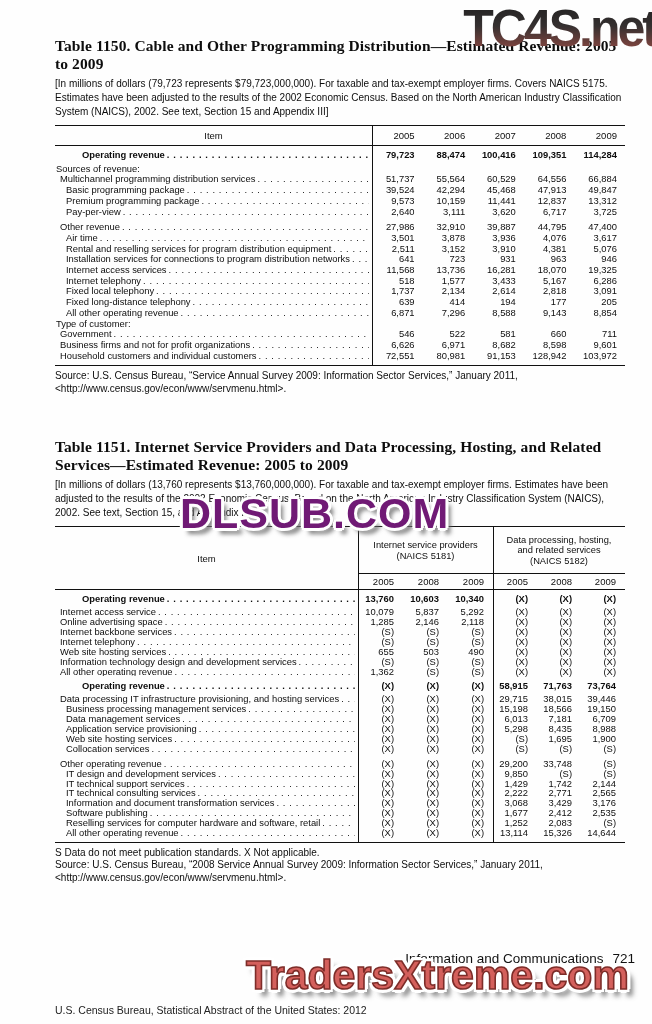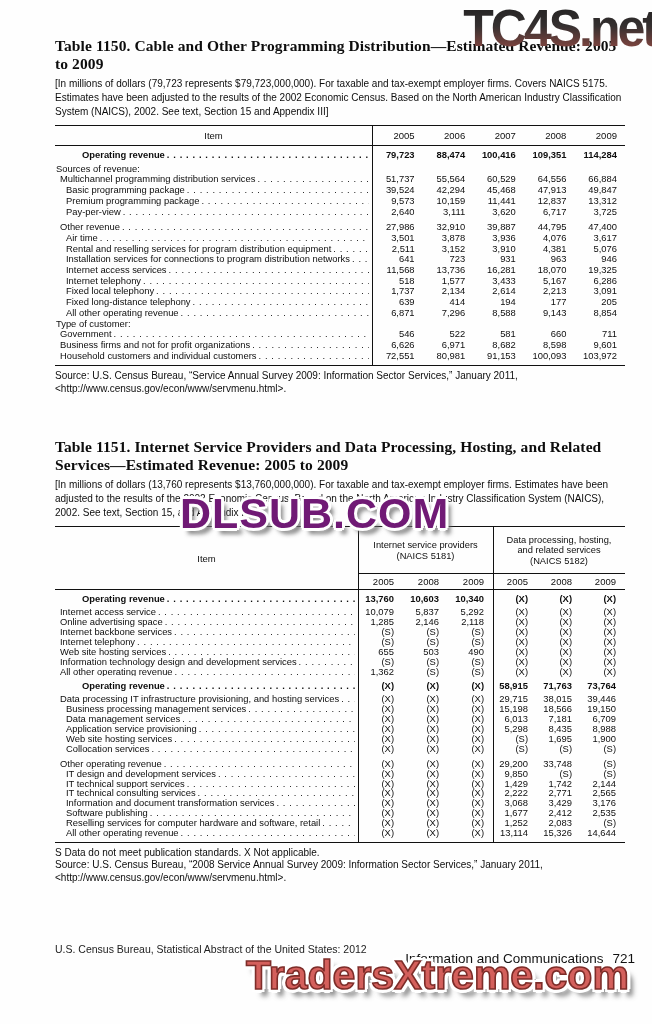--- a/index.html
+++ b/index.html
@@ -58,21 +58,21 @@
            font-size:9.3px;line-height:10.4px;border-bottom:1px solid #111;padding:2px 0 1px 0;}
   .g-years{display:flex;height:15px;align-items:center;}
 
   
   .src{font-size:10px;line-height:12.4px;margin:0;}
   .srcblock{margin-top:4px;}
 
   
   .footer-right{position:absolute;right:17px;top:951px;font-size:13.5px;color:#111;z-index:1;}
   .footer-right .pg{margin-left:9px;}
-  .footer-left{position:absolute;left:55px;top:943px;font-size:10.5px;color:#222;z-index:1;}
+  .footer-left{position:absolute;left:55px;top:1004px;font-size:10.5px;color:#222;z-index:1;}
 
   
   .wm{position:absolute;font-weight:bold;white-space:nowrap;}
   .wm-top{
     top:0px;right:-4px;z-index:3;
     font-size:50px;letter-spacing:-3px;
     background:linear-gradient(180deg,#1e1e1e 0%,#353030 45%,#7c443f 80%,#a05a51 100%);
     -webkit-background-clip:text;background-clip:text;color:transparent;
     filter:blur(.4px);
     transform:scaleY(1.02);
@@ -239,21 +239,21 @@
           <span class="cell c5">6,286</span>
         </div>
         <div class="trow">
           <div class="stub">
             <span class="rlabel i2">Fixed local telephony</span>
             <span class="leader"></span>
           </div>
           <span class="cell c5">1,737</span>
           <span class="cell c5">2,134</span>
           <span class="cell c5">2,614</span>
-          <span class="cell c5">2,213</span>
+          <span class="cell c5">2,818</span>
           <span class="cell c5">3,091</span>
         </div>
         <div class="trow">
           <div class="stub">
             <span class="rlabel i2">Fixed long-distance telephony</span>
             <span class="leader"></span>
           </div>
           <span class="cell c5">639</span>
           <span class="cell c5">414</span>
           <span class="cell c5">194</span>
@@ -299,21 +299,21 @@
           <span class="cell c5">9,601</span>
         </div>
         <div class="trow">
           <div class="stub">
             <span class="rlabel i1">Household customers and individual customers</span>
             <span class="leader"></span>
           </div>
           <span class="cell c5">72,551</span>
           <span class="cell c5">80,981</span>
           <span class="cell c5">91,153</span>
-          <span class="cell c5">100,093</span>
+          <span class="cell c5">128,942</span>
           <span class="cell c5">103,972</span>
         </div>
       </div>
   </div>
 
   <div class="srcblock">
     <p class="src ind">Source: U.S. Census Bureau, “Service Annual Survey 2009: Information Sector Services,” January 2011,</p>
     <p class="src">&lt;http://www.census.gov/econ/www/servmenu.html&gt;.</p>
   </div>
 

